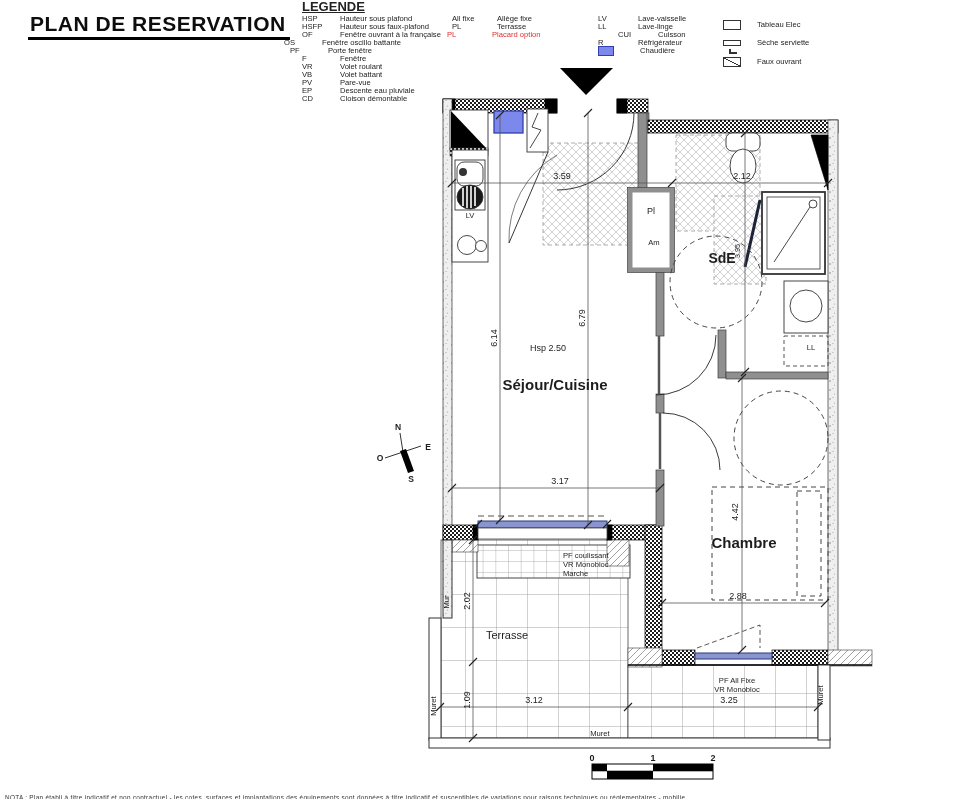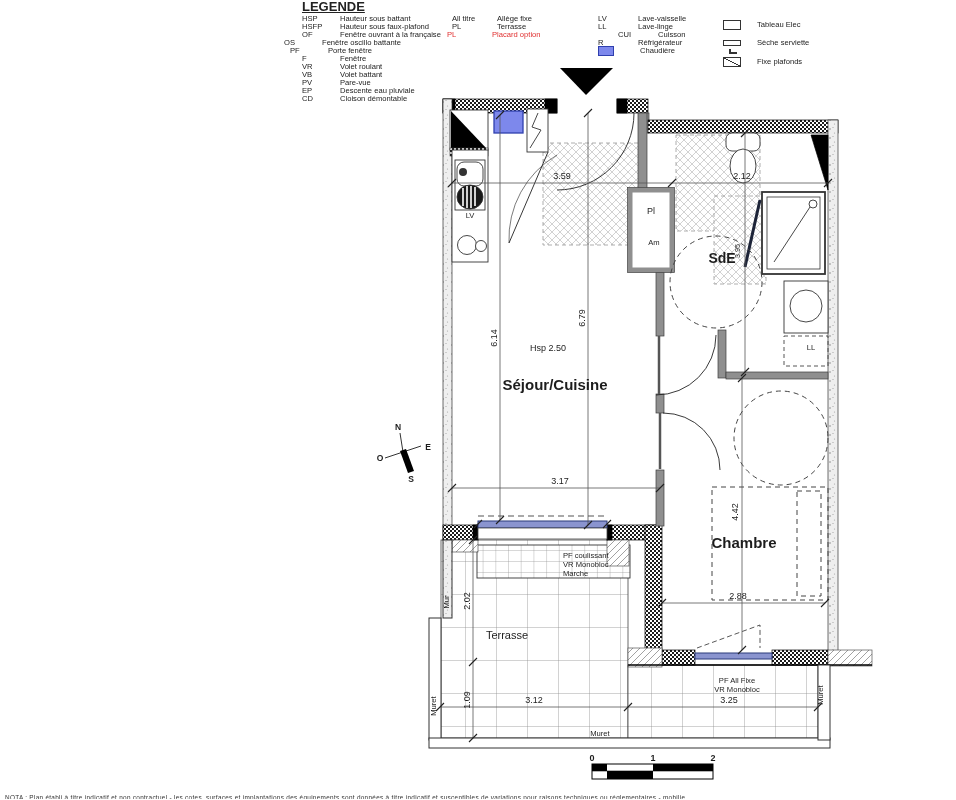--- a/index.html
+++ b/index.html
@@ -25,49 +25,50 @@
   .dim{font-size:9px;}
   .room{font-size:15px;font-weight:bold;}
   .small{font-size:7.6px;}
   .tiny{font-size:7.2px;}
 </style>
 </head>
 <body>
 
 <div id="stage">
 
+  <div id="planTitle">PLAN DE RESERVATION</div>
 
   <div id="legend">
     <div id="legendHead">LEGENDE</div>
 
-    <div class="lrow c1" style="left:302px;top:15px"><span class="abbr">HSP</span><span>Hauteur sous battant</span></div>
+    <div class="lrow c1" style="left:302px;top:15px"><span class="abbr">HSP</span><span>Hauteur sous plafond</span></div>
     <div class="lrow c1" style="left:302px;top:23px"><span class="abbr">HSFP</span><span>Hauteur sous faux-plafond</span></div>
     <div class="lrow c1" style="left:302px;top:31px"><span class="abbr">OF</span><span>Fenêtre ouvrant à la française</span></div>
     <div class="lrow c1" style="left:284px;top:39px"><span class="abbr">OS</span><span>Fenêtre oscillo battante</span></div>
     <div class="lrow c1" style="left:290px;top:47px"><span class="abbr">PF</span><span>Porte fenêtre</span></div>
     <div class="lrow c1" style="left:302px;top:55px"><span class="abbr">F</span><span>Fenêtre</span></div>
     <div class="lrow c1" style="left:302px;top:63px"><span class="abbr">VR</span><span>Volet roulant</span></div>
     <div class="lrow c1" style="left:302px;top:71px"><span class="abbr">VB</span><span>Volet battant</span></div>
     <div class="lrow c1" style="left:302px;top:79px"><span class="abbr">PV</span><span>Pare-vue</span></div>
     <div class="lrow c1" style="left:302px;top:87px"><span class="abbr">EP</span><span>Descente eau pluviale</span></div>
     <div class="lrow c1" style="left:302px;top:95px"><span class="abbr">CD</span><span>Cloison démontable</span></div>
 
-    <div class="lrow c2" style="left:452px;top:15px"><span class="abbr">All titre</span><span>Allège fixe</span></div>
+    <div class="lrow c2" style="left:452px;top:15px"><span class="abbr">All fixe</span><span>Allège fixe</span></div>
     <div class="lrow c2" style="left:452px;top:23px"><span class="abbr">PL</span><span>Terrasse</span></div>
     <div class="lrow c2 red" style="left:447px;top:31px"><span class="abbr">PL</span><span>Placard option</span></div>
 
     <div class="lrow c3" style="left:598px;top:15px"><span class="abbr">LV</span><span>Lave-vaisselle</span></div>
     <div class="lrow c3" style="left:598px;top:23px"><span class="abbr">LL</span><span>Lave-linge</span></div>
     <div class="lrow c3" style="left:618px;top:31px"><span class="abbr">CUI</span><span>Cuisson</span></div>
     <div class="lrow c3" style="left:598px;top:39px"><span class="abbr">R</span><span>Réfrigérateur</span></div>
     <div class="lrow c3" style="left:598px;top:46px"><span class="icon-chaud"></span><span>Chaudière</span></div>
 
     <div class="lrow" style="left:723px;top:20px"><span class="icon-box"></span><span>Tableau Elec</span></div>
     <div class="lrow" style="left:723px;top:39px"><span class="icon-box icon-seche" style="height:4px"></span><span>Sèche serviette</span></div>
-    <div class="lrow" style="left:723px;top:57px"><span class="icon-box icon-diag"></span><span>Fixe plafonds</span></div>
+    <div class="lrow" style="left:723px;top:57px"><span class="icon-box icon-diag"></span><span>Faux ouvrant</span></div>
   </div>
 
   <svg width="956" height="800" viewBox="0 0 956 800" style="position:absolute;left:0;top:0">
     <defs>
       <pattern id="checker" width="4" height="4" patternUnits="userSpaceOnUse">
         <rect width="4" height="4" fill="#fff"></rect>
         <rect width="2" height="2" fill="#1c1c1c"></rect>
         <rect x="2" y="2" width="2" height="2" fill="#1c1c1c"></rect>
       </pattern>
       <pattern id="cross" width="8" height="8" patternUnits="userSpaceOnUse">

